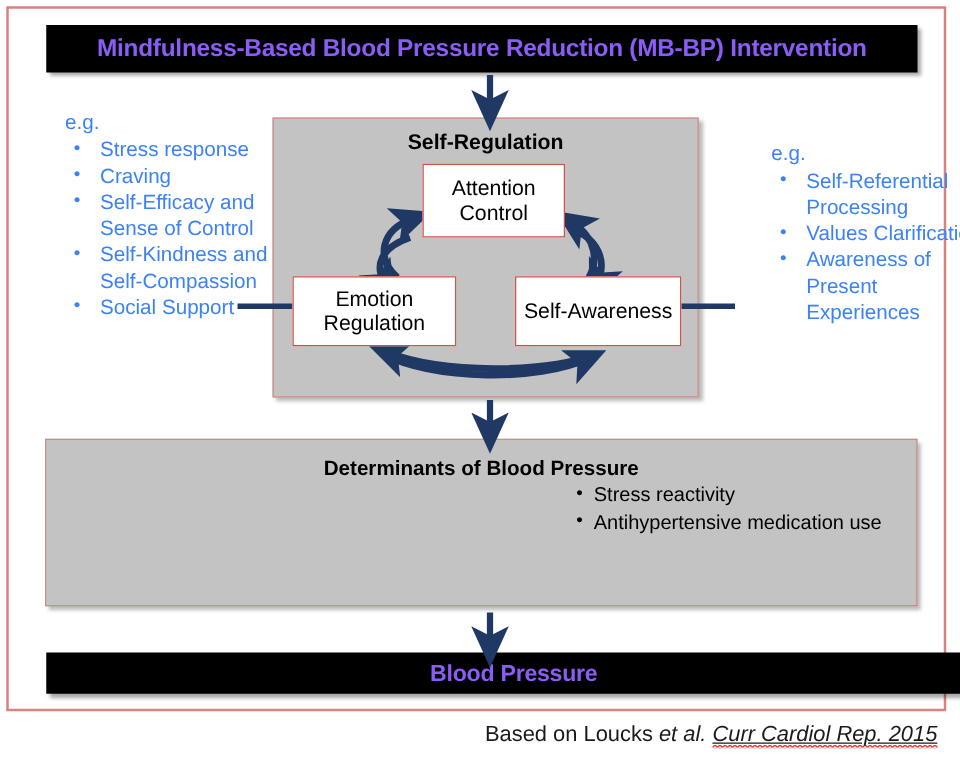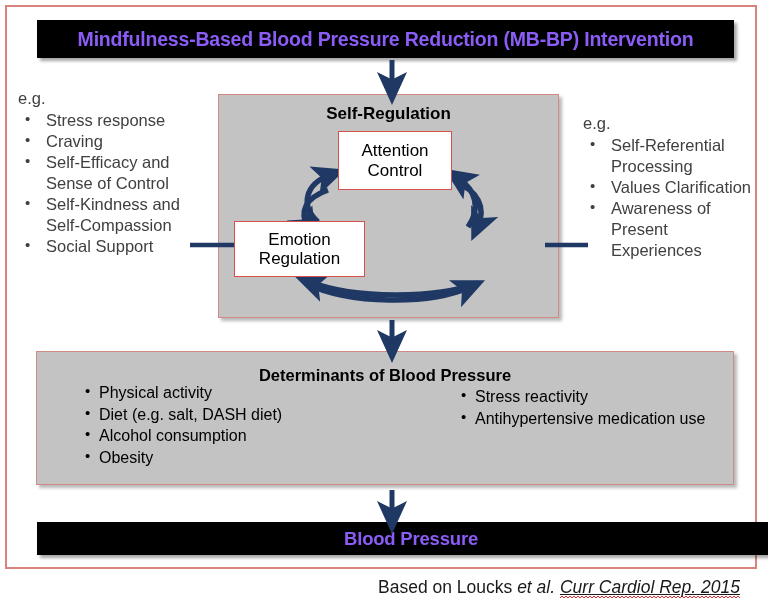--- a/index.html
+++ b/index.html
@@ -107,22 +107,23 @@
     z-index: 5;
   }
   #node-attention  { left: 338px; top: 131px; width: 114px; height: 59px; }
   #node-emotion    { left: 234px; top: 221px; width: 131px; height: 56px; }
   #node-awareness  { left: 412px; top: 221px; width: 133px; height: 56px; }
 
   
   .eg-col {
     position: absolute;
     font-size: 16.5px;
-    color: #404040;
+    color: #3b82f6;
     line-height: 1.27;
+    margin-left: 34px;
   }
   #eg-left  { left: 18px;  top: 88px;  width: 192px; }
   #eg-right { left: 583px; top: 113px; width: 176px; }
   .eg-label { margin: 0 0 1px 0; }
   .eg-list {
     margin: 0;
     padding: 0;
     list-style: none;
   }
   .eg-list li {
@@ -167,21 +168,21 @@
     top: 0;
     width: 768px;
     height: 607px;
     pointer-events: none;
     z-index: 3;
   }
 
   
   #citation {
     position: absolute;
-    left: 378px;
+    left: 388px;
     top: 577px;
     font-size: 17.5px;
     color: #1a1a1a;
     white-space: nowrap;
   }
   #citation .cit-italic { font-style: italic; }
   #citation .cit-journal {
     font-style: italic;
     text-decoration: underline;
     text-underline-offset: 1px;
@@ -224,32 +225,25 @@
       <li>Awareness of Present Experiences</li>
     </ul>
   </div>
 
   <div class="grey-box" id="selfreg-box">
     <div class="panel-heading" id="selfreg-heading">Self-Regulation</div>
   </div>
 
   <div class="node" id="node-emotion">Emotion Regulation</div>
   <div class="node" id="node-attention">Attention Control</div>
+  <div class="node" id="node-awareness">Self-Awareness</div>
 
   <div class="grey-box" id="determinants-box">
     <div class="panel-heading" id="determinants-heading">Determinants of Blood Pressure</div>
 
-    <div class="det-col" id="det-col-1">
-      <ul class="det-list">
-        <li>Physical activity</li>
-        <li>Diet (e.g. salt, DASH diet)</li>
-        <li>Alcohol consumption</li>
-        <li>Obesity</li>
-      </ul>
-    </div>
 
     <div class="det-col" id="det-col-2">
       <ul class="det-list">
         <li>Stress reactivity</li>
         <li>Antihypertensive medication use</li>
       </ul>
     </div>
   </div>
 
   <div class="black-box" id="bp-box">Blood Pressure</div>

